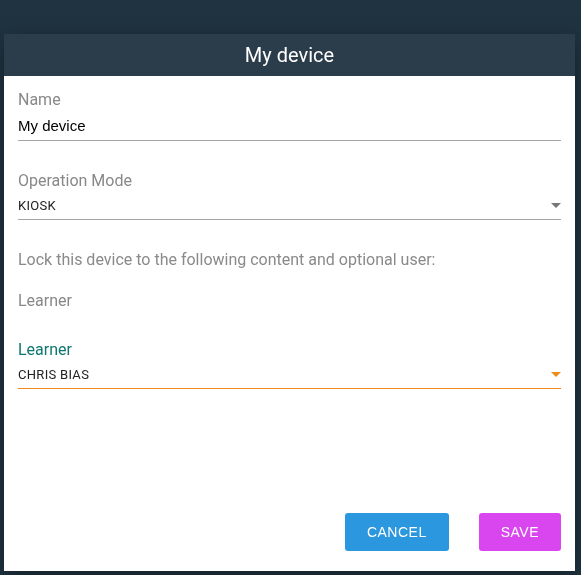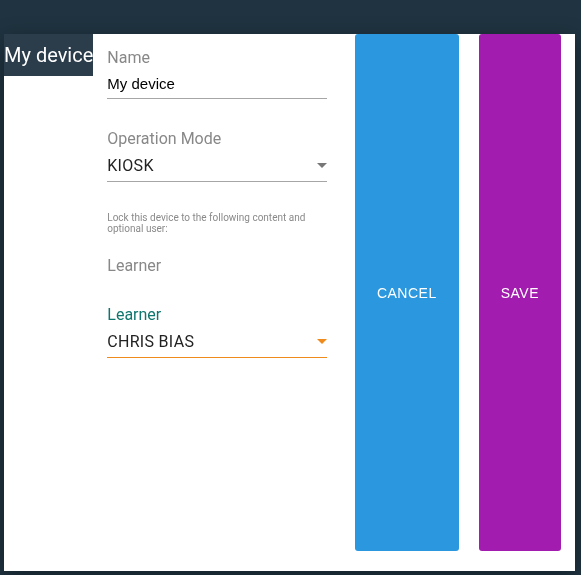--- a/index.html
+++ b/index.html
@@ -1,34 +1,34 @@
 <!DOCTYPE html>
 <html><head>
 <meta charset="utf-8">
 <style>
   html,body{margin:0;padding:0;width:581px;height:575px;font-family:-apple-system,BlinkMacSystemFont,"Segoe UI",Roboto,Arial,sans-serif;background:#1f3340;overflow:hidden}
   .backdrop{width:581px;height:575px;background:#1f3340;position:relative}
-  .modal{position:absolute;left:4px;top:34px;right:6px;bottom:4px;background:#fff;box-shadow:0 6px 20px rgba(0,0,0,.35);display:flex;flex-direction:row}
+  .modal{position:absolute;left:4px;top:34px;right:6px;bottom:4px;background:#fff;box-shadow:0 6px 20px rgba(0,0,0,.35);display:flex;flex-direction:column}
   .modal-header{background:#2b3c4b;color:#fff;height:42px;display:flex;align-items:center;justify-content:center;font-size:20px;font-weight:400}
   .modal-body{flex:1;padding:14px 14px 0 14px;overflow:hidden}
   .field{margin-bottom:30px}
   .field .label{font-size:16px;color:#888;margin-bottom:6px}
   .field.accent .label{color:#0f766e}
   .text-input{width:100%;border:none;border-bottom:1px solid rgba(0,0,0,.35);font-size:15px;padding:2px 0 6px 0;background:transparent;outline:none}
   .text-input.readonly{color:#999;border-bottom:1px dotted rgba(0,0,0,.35)}
   .select-row{display:flex;align-items:center;border-bottom:1px solid rgba(0,0,0,.35);padding:2px 0 6px 0;cursor:pointer}
   .field.accent .select-row{border-bottom:1px solid #ef8a1d}
-  .select-value{flex:1;font-size:16px;letter-spacing:.3px;color:#222}
+  .select-value{flex:1;font-size:13px;letter-spacing:.3px;color:#222}
   .caret{width:0;height:0;border-left:5px solid transparent;border-right:5px solid transparent;border-top:5px solid #777}
   .field.accent .caret{border-top-color:#ef8a1d}
-  .help-text{font-size:10px;color:#8a8a8a;margin:6px 0 22px 0}
-  .modal-footer{display:flex;justify-content:flex-end;gap:20px;padding:0 14px 20px 14px}
+  .help-text{font-size:16px;color:#8a8a8a;margin:6px 0 22px 0}
+  .modal-footer{display:flex;justify-content:flex-end;gap:30px;padding:0 14px 20px 14px}
   .btn{border:none;border-radius:3px;padding:11px 22px;font-size:14px;font-weight:500;letter-spacing:.5px;cursor:pointer;color:#fff}
   .btn-primary{background:#2a97de}
-  .btn-success{background:#a21caf}
+  .btn-success{background:#d946ef}
 </style>
 </head>
 <body>
 
 <div class="backdrop">
   <div class="modal">
 
     <div class="modal-header">My device</div>
 
     <div class="modal-body">

